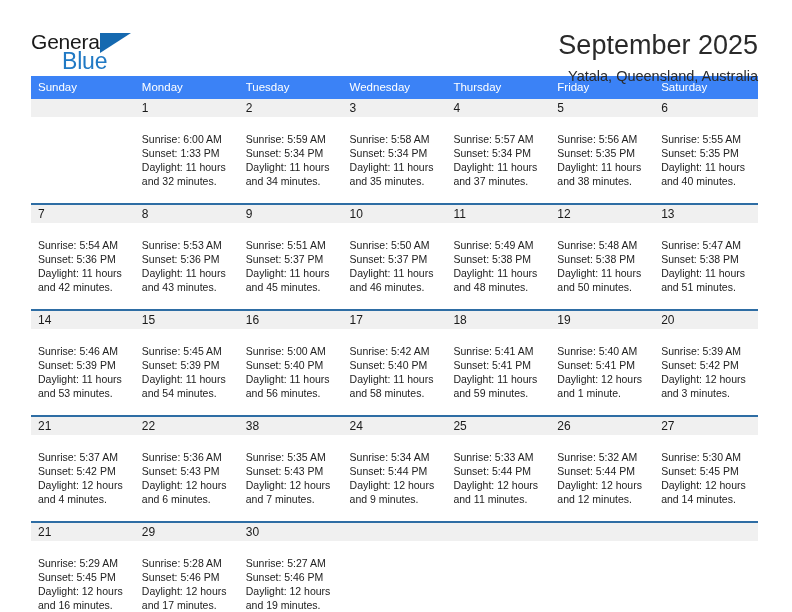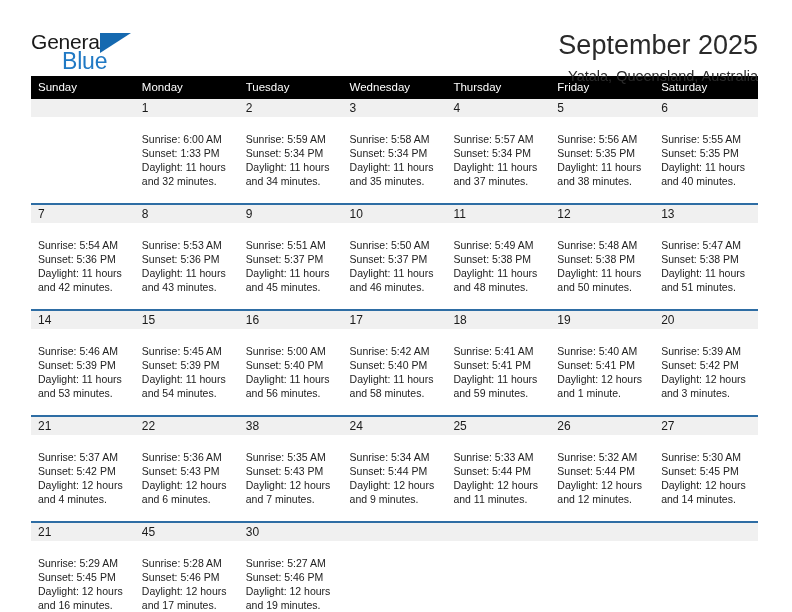--- a/index.html
+++ b/index.html
@@ -79,21 +79,21 @@
     white-space: nowrap;
   }
 
   
   .calendar {
     margin: 0 34px 0 31px;
     width: 727px;
   }
   .dow-row {
     display: flex;
-    background: #000000;
+    background: #3b82f6;
   }
   .dow-cell {
     flex: 1 1 0;
     color: #ffffff;
     font-size: 11.5px;
     line-height: 14px;
     padding: 4px 0 5px 7px;
     white-space: nowrap;
   }
   .week {
@@ -429,21 +429,21 @@
           <div class="daycell">
             <div class="daynum-band">21</div>
             <div class="daydetail">
               <div>Sunrise: 5:29 AM</div>
               <div>Sunset: 5:45 PM</div>
               <div>Daylight: 12 hours</div>
               <div>and 16 minutes.</div>
             </div>
           </div>
           <div class="daycell">
-            <div class="daynum-band">45</div>
+            <div class="daynum-band">29</div>
             <div class="daydetail">
               <div>Sunrise: 5:28 AM</div>
               <div>Sunset: 5:46 PM</div>
               <div>Daylight: 12 hours</div>
               <div>and 17 minutes.</div>
             </div>
           </div>
           <div class="daycell">
             <div class="daynum-band">30</div>
             <div class="daydetail">

